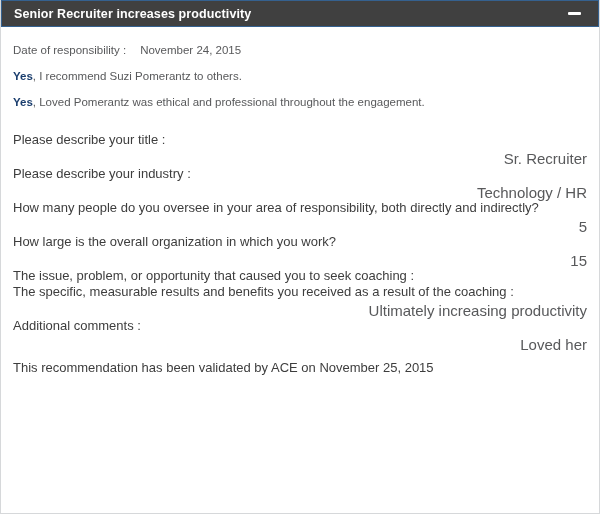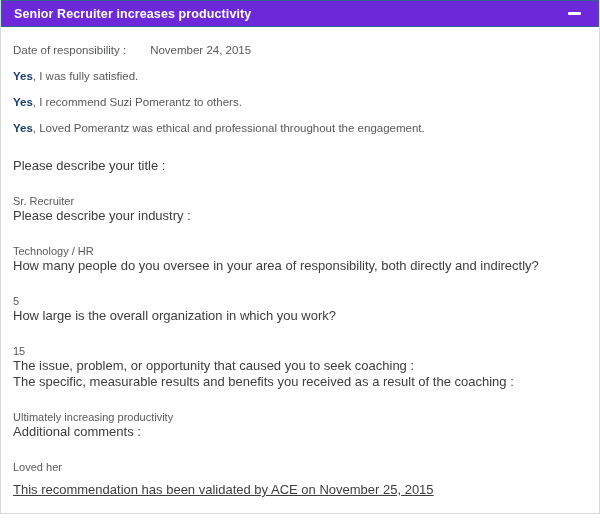--- a/index.html
+++ b/index.html
@@ -11,21 +11,21 @@
   }
   .panel {
     width: 600px;
     height: 514px;
     background: #ffffff;
     border: 1px solid #d6d8da;
     border-top: none;
   }
   .panel-header {
     height: 27px;
-    background: #6d28d9;
+    background: #404040;
     border: 1px solid #35618f;
     display: flex;
     align-items: center;
     justify-content: space-between;
     padding: 0 14px 0 12px;
     cursor: pointer;
   }
   .panel-title {
     color: #ffffff;
     font-size: 12.5px;
@@ -49,72 +49,69 @@
   }
   .content {
     padding: 8px 12px 8px 12px;
   }
   .meta-line {
     margin-top: 8px;
     font-size: 11.5px;
     line-height: 14px;
     color: #58595b;
   }
-  .meta-value { margin-left: 24px; text-align: center; }
+  .meta-value { margin-left: 14px; text-align: center; }
   .affirm {
     margin-top: 12px;
     font-size: 11.5px;
     line-height: 14px;
     color: #58595b;
   }
   .affirm .yes {
     color: #1b3e6e;
     font-weight: bold;
   }
   .question {
     font-size: 13px;
     line-height: 16px;
     color: #3d3d3d;
   }
   .question.first { margin-top: 23px; }
   .answer {
-    margin-top: 20px;
-    font-size: 11px;
+    margin-top: 4px;
+    font-size: 15px;
     line-height: 14px;
     color: #58595b;
+    text-align: right;
   }
   .validation {
     margin-top: 8px;
     font-size: 13px;
     line-height: 16px;
     color: #3d3d3d;
-    text-decoration: underline;
   }
 </style>
 </head>
 <body>
 
 <div class="panel">
 
   <div class="panel-header">
     <span class="panel-title">Senior Recruiter increases productivity</span>
     <button class="collapse-btn">
       <span class="minus-bar"></span>
     </button>
   </div>
 
   <div class="content">
 
     <p class="meta-line">
       <span>Date of responsibility :</span><span class="meta-value">November 24, 2015</span>
     </p>
 
-    <p class="affirm">
-      <span class="yes">Yes</span><span>, I was fully satisfied.</span>
-    </p>
     <p class="affirm">
       <span class="yes">Yes</span><span>, I recommend Suzi Pomerantz to others.</span>
     </p>
     <p class="affirm">
       <span class="yes">Yes</span><span>, Loved Pomerantz was ethical and professional throughout the engagement.</span>
     </p>
 
     <p class="question first">Please describe your title :</p>
     <p class="answer">Sr. Recruiter</p>
 

